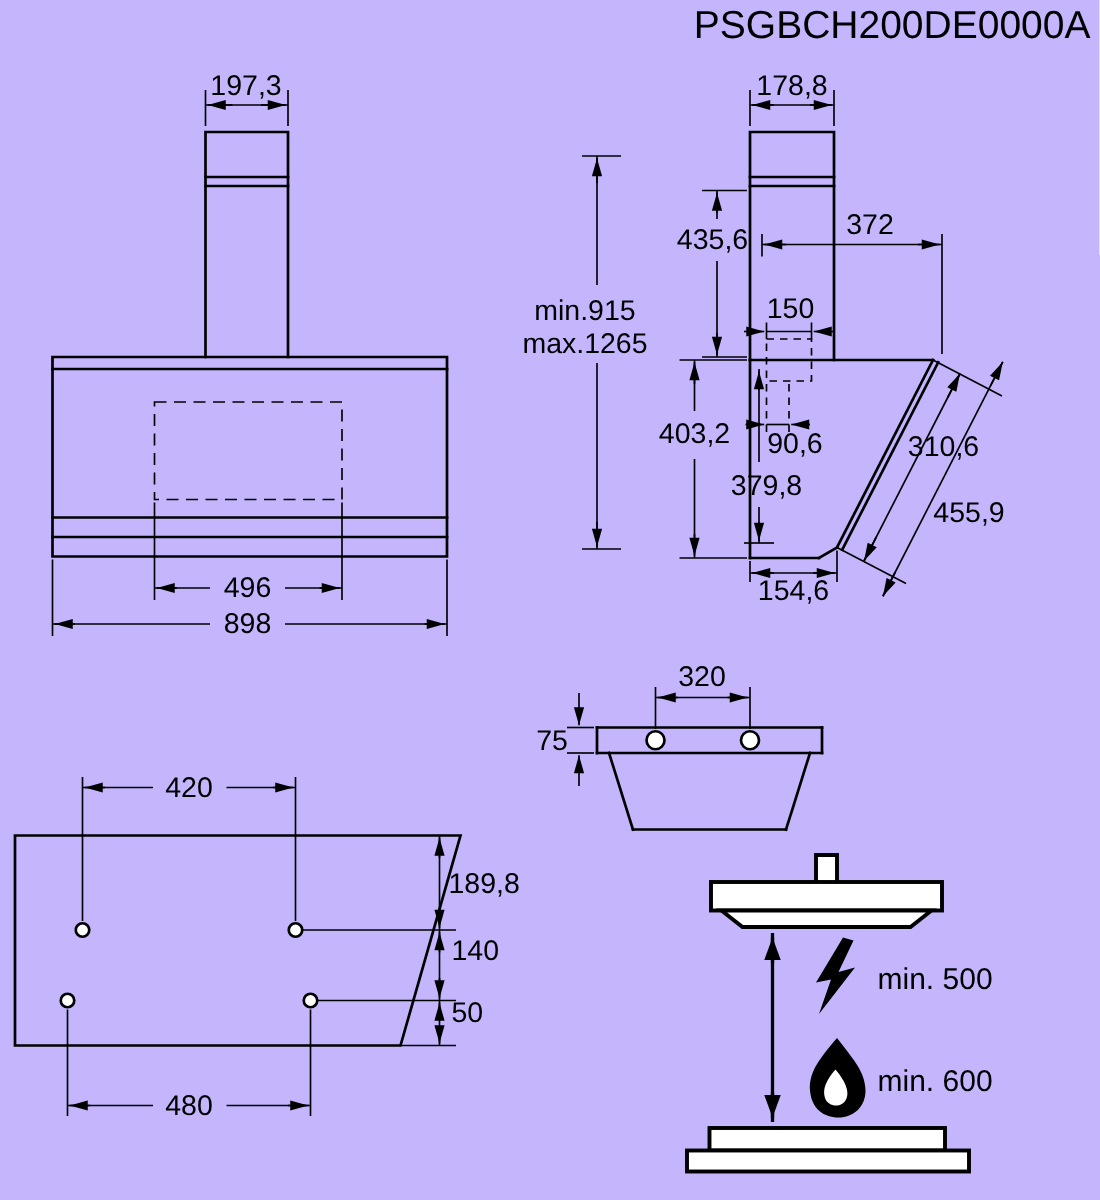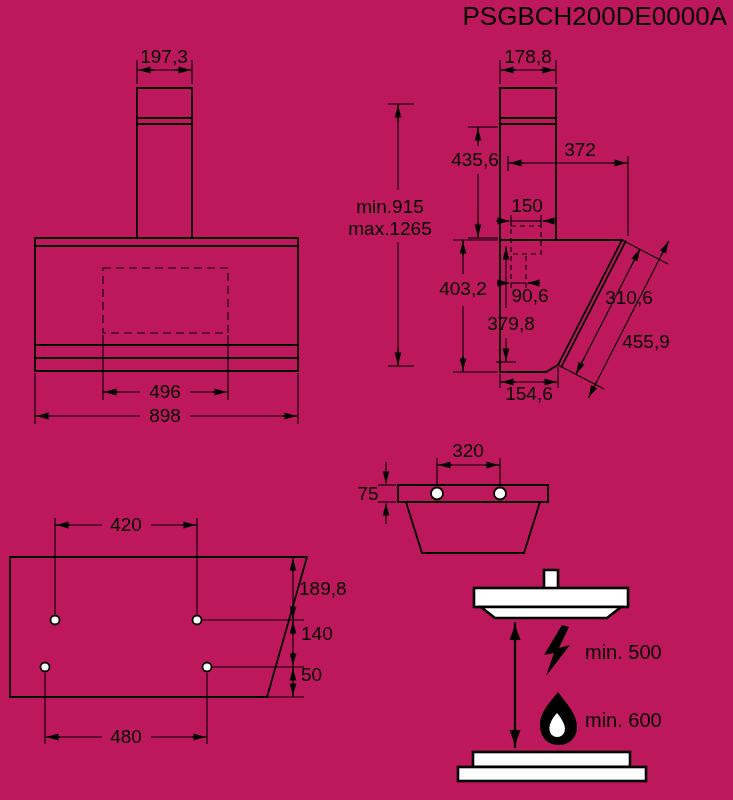--- a/index.html
+++ b/index.html
@@ -1,16 +1,16 @@
 <!DOCTYPE html>
 <html><head>
 <meta charset="utf-8">
 <style>
   html,body{margin:0;padding:0;background:#fff;}
-  .page{position:relative;width:733px;height:800px;background:#be185d;overflow:hidden;}
+  .page{position:relative;width:733px;height:800px;background:#c4b5fd;overflow:hidden;}
   svg{position:absolute;left:0;top:0;}
   .o{stroke:#000;stroke-width:1.8;fill:none;stroke-linecap:square;}
   .oc{stroke:#000;stroke-width:1.8;fill:#fff;}
   .d{stroke:#000;stroke-width:1.1;fill:none;}
   .da{stroke-dasharray:8 5;}
   .db{stroke-dasharray:5 4;}
   .b{stroke:#000;stroke-width:2.6;fill:#fff;}
   .bl{stroke:#000;stroke-width:2.2;fill:none;}
   text{font-family:"Liberation Sans",sans-serif;fill:#000;}
   .t{font-size:19px;}

